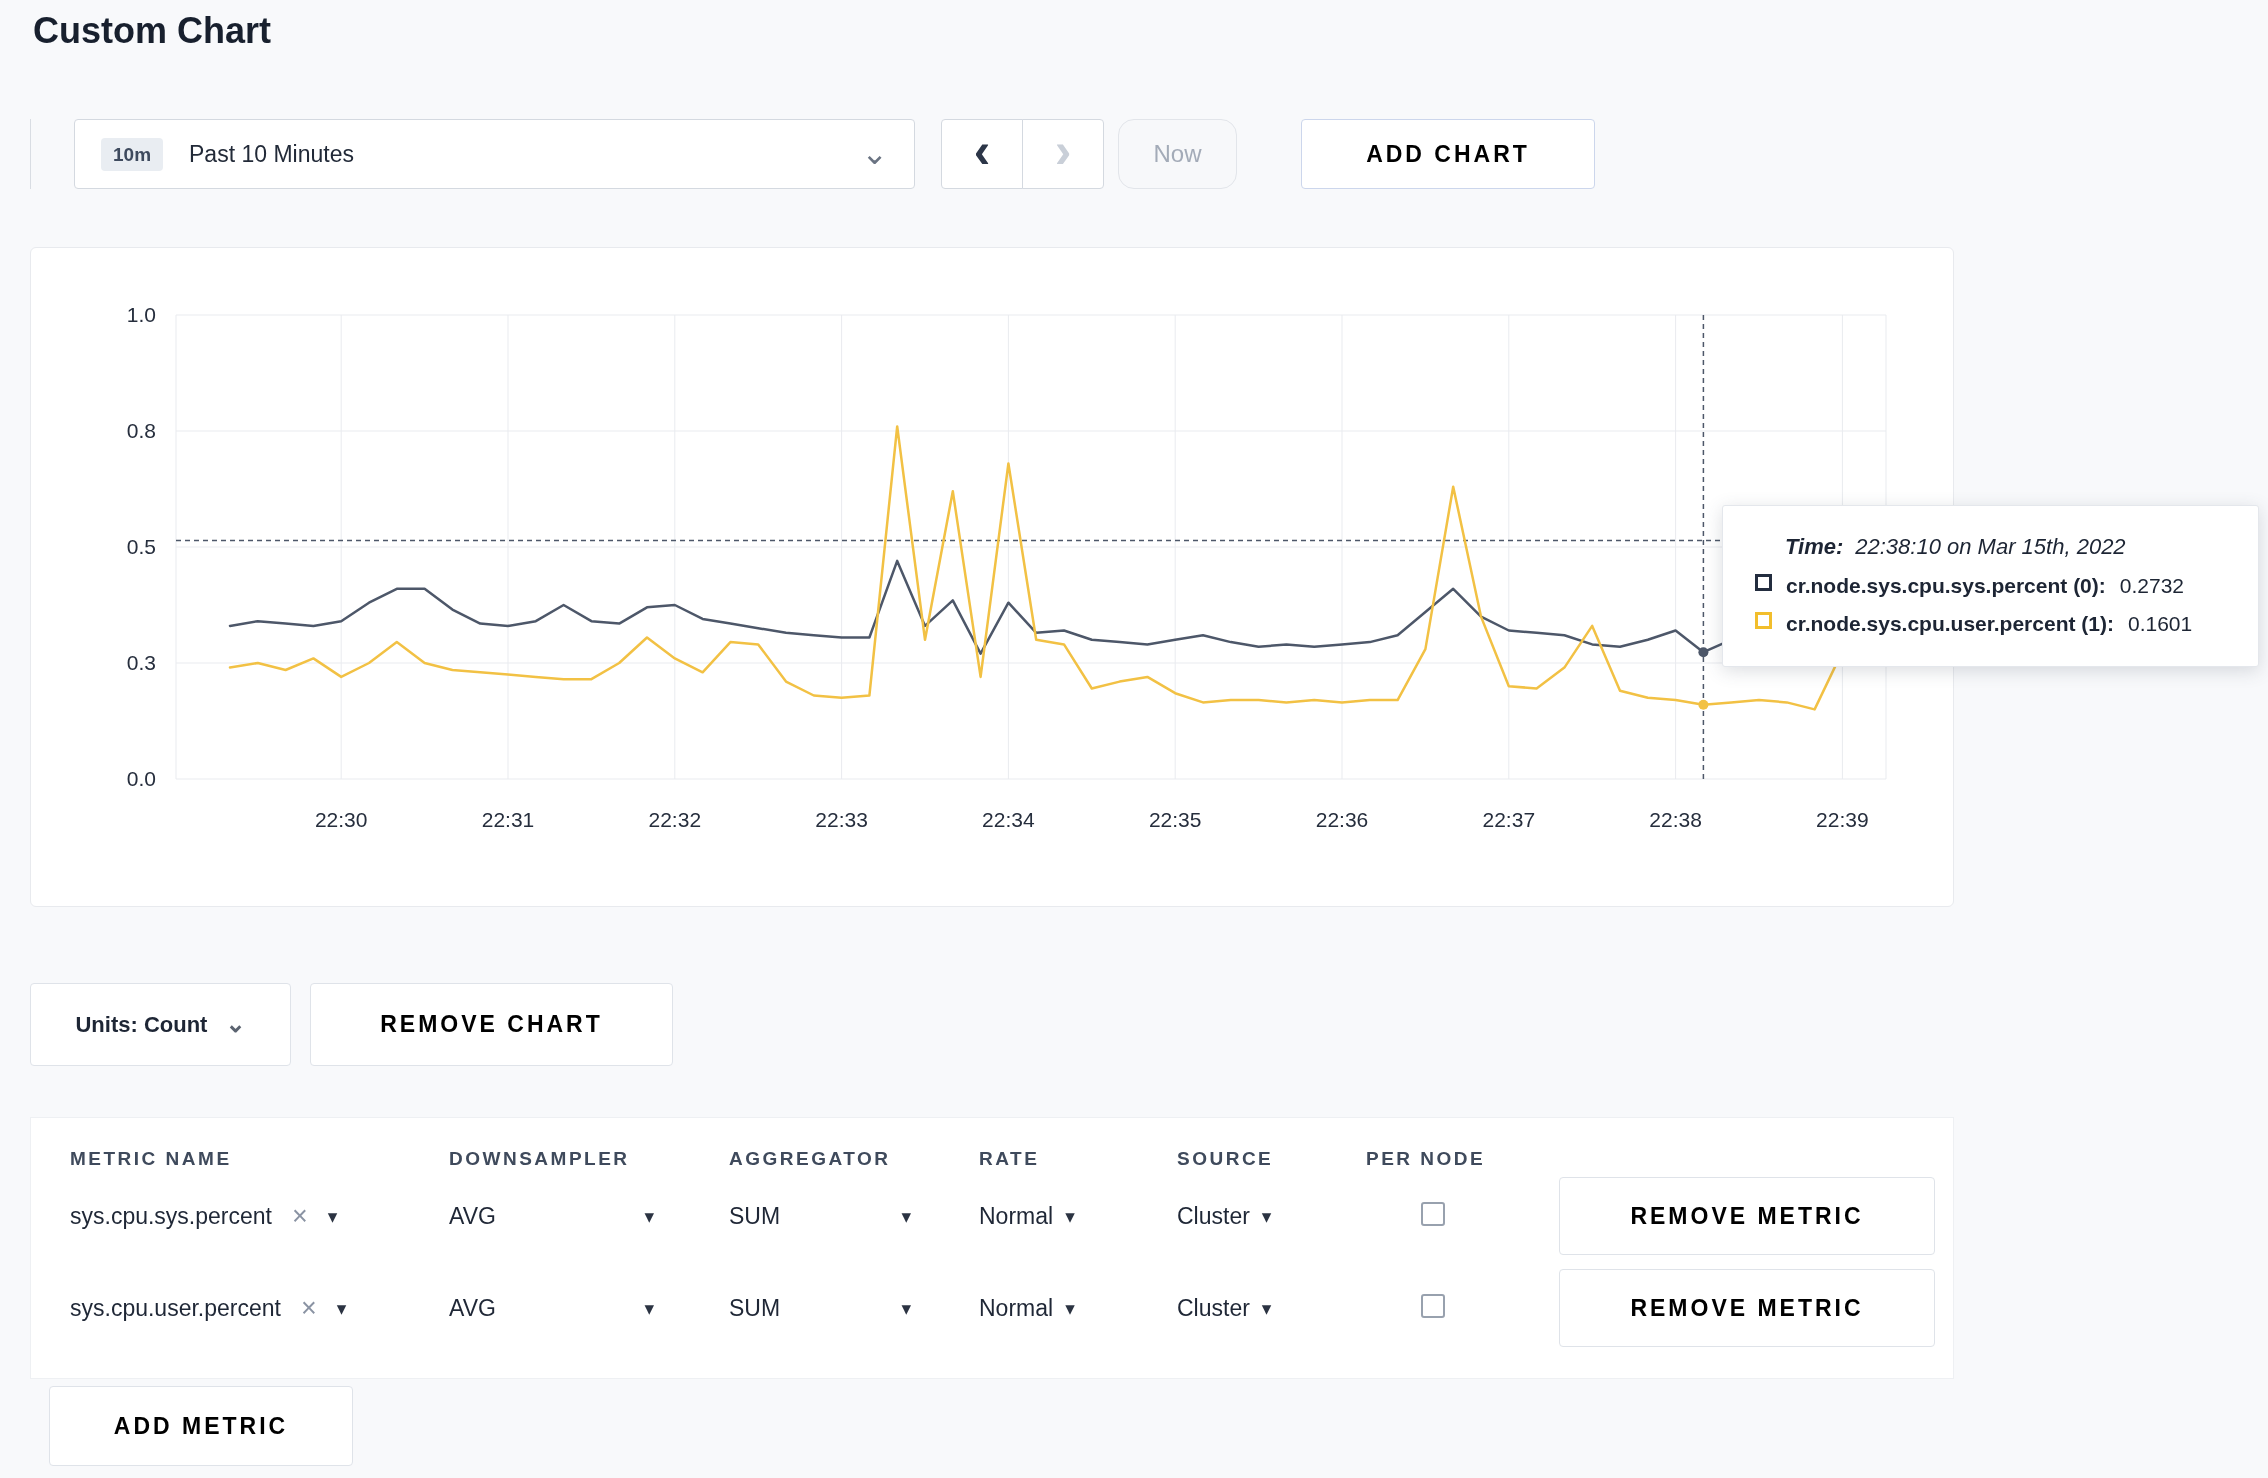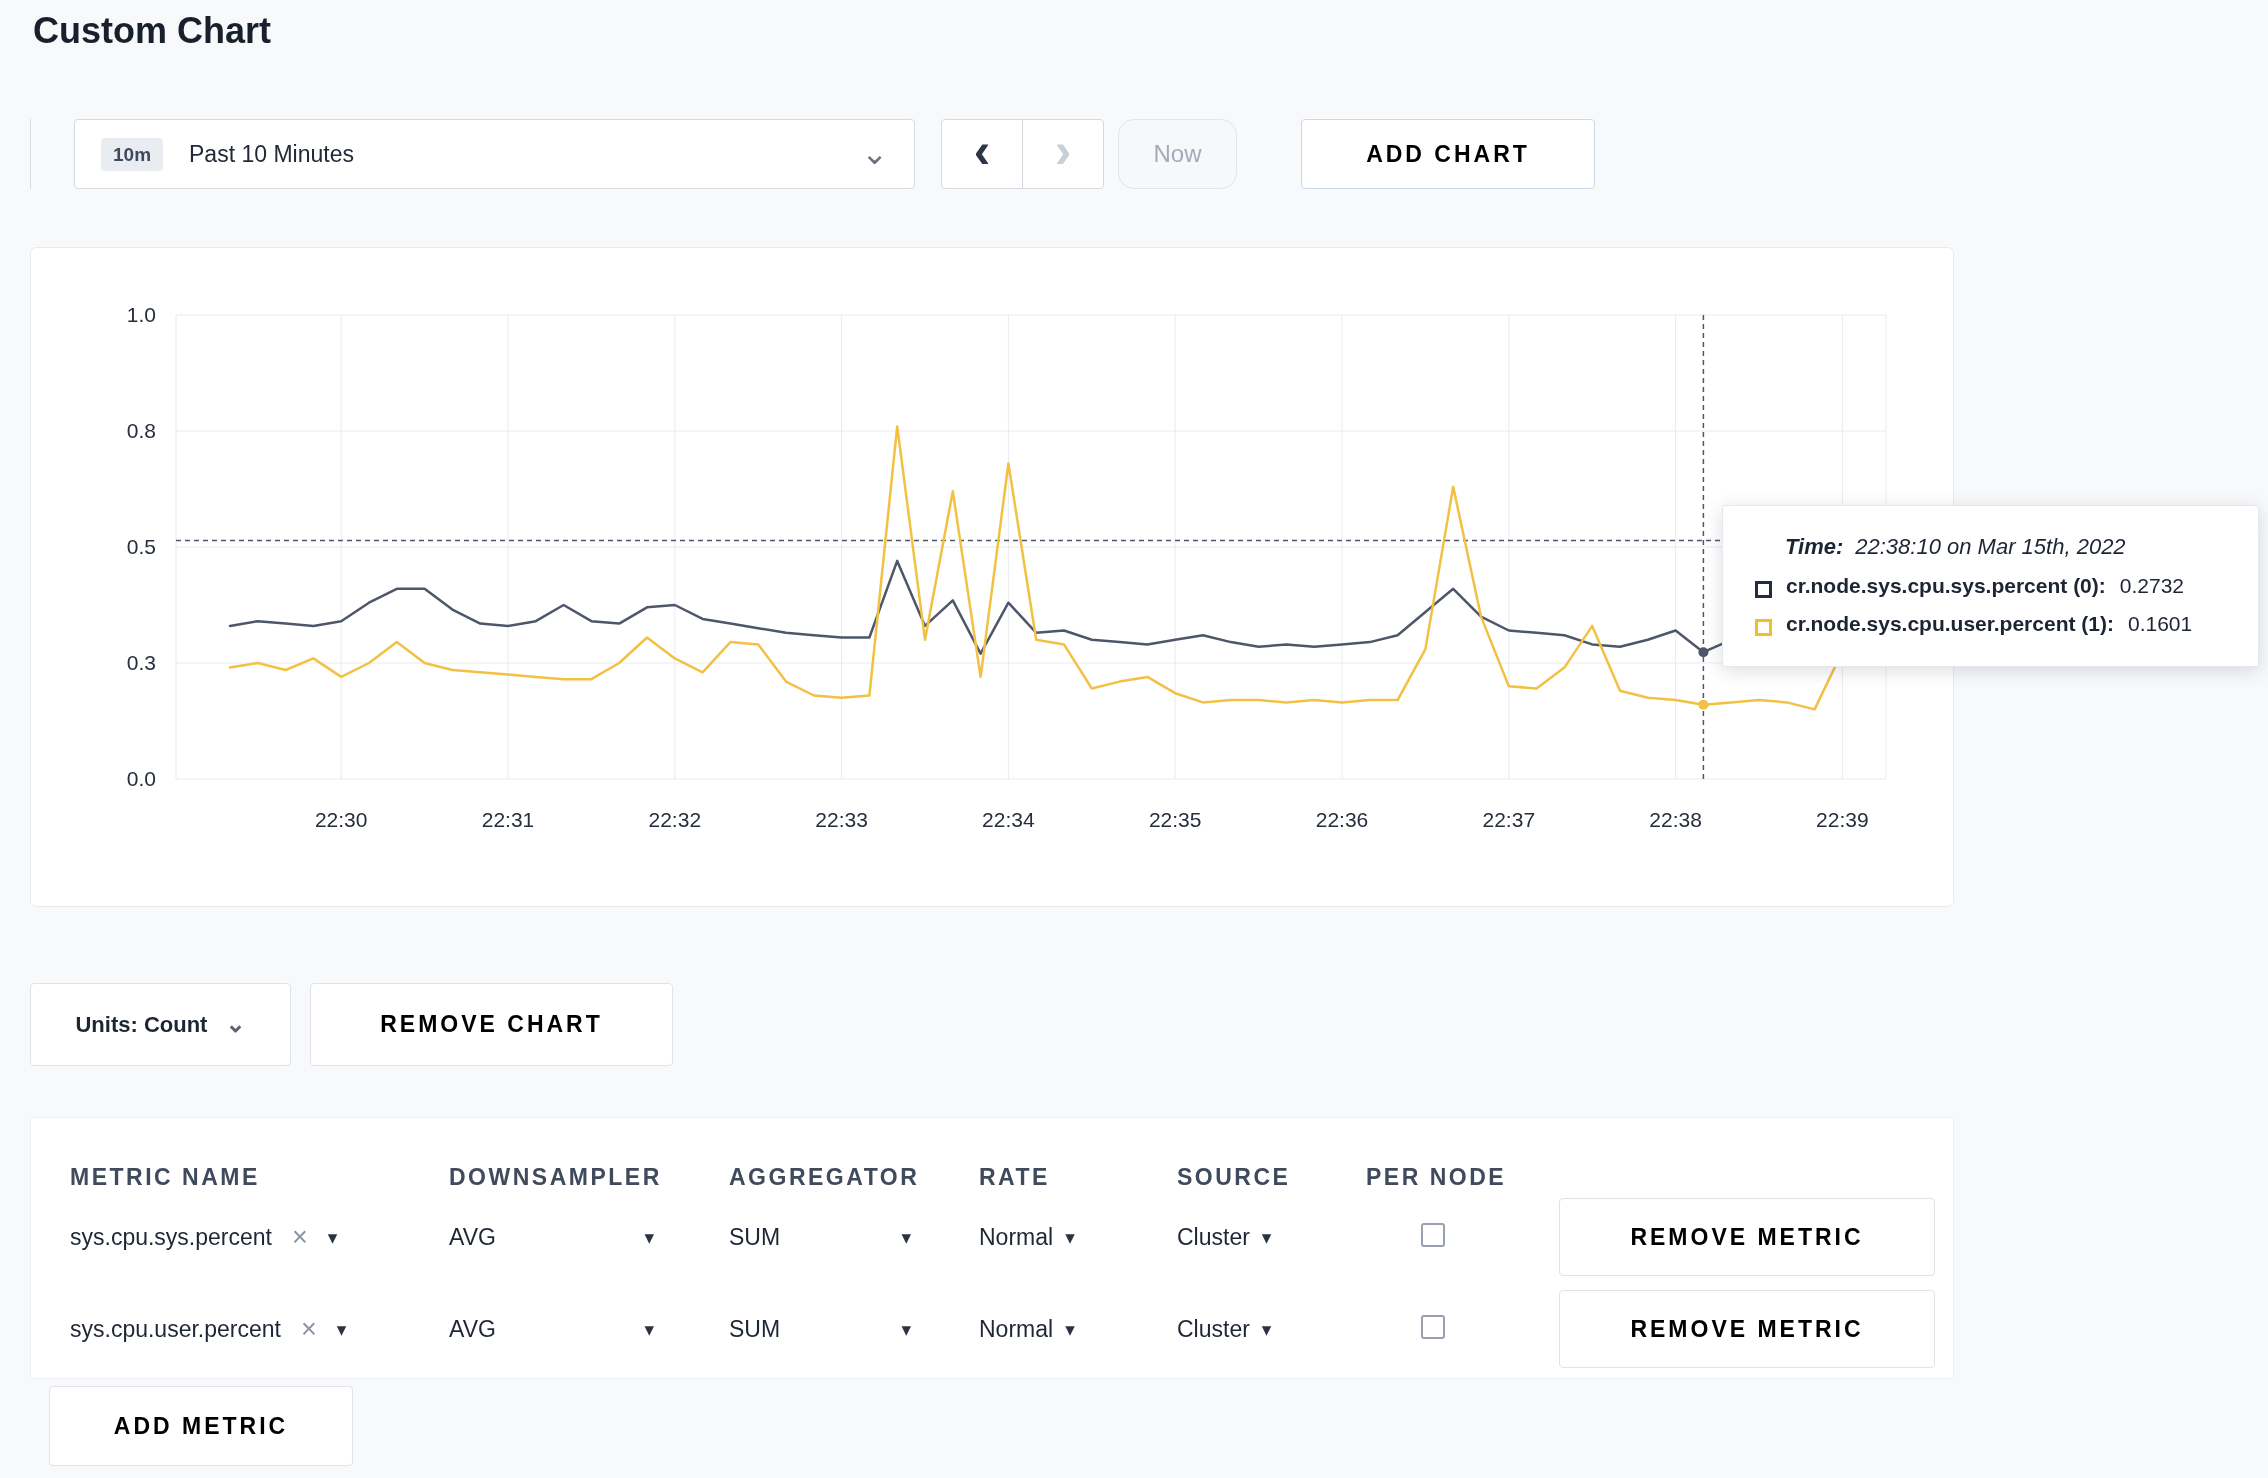--- a/index.html
+++ b/index.html
@@ -66,21 +66,21 @@
 
   
   .tooltip {
     position:absolute; left:1722px; top:505px; width:537px;
     background:#fff; border:1px solid #e4e7ec; border-radius:3px;
     box-shadow:0 4px 18px rgba(60,70,90,0.18);
     padding:28px 28px 30px 32px; z-index:5;
   }
   .tt-time { font-size:22px; color:#1d2534; margin-left:30px; margin-bottom:8px;font-style:italic; }
   .tt-time .tt-label { font-weight:700; margin-right:12px; }
-  .tt-row { display:flex; align-items:flex-end; gap:14px; font-size:21px; margin-top:14px; }
+  .tt-row { display:flex; align-items:flex-start; gap:14px; font-size:21px; margin-top:14px; }
   .swatch { width:17px; height:17px; border:3px solid #222; background:#fff; flex:0 0 auto; }
   .tt-name { font-weight:700; color:#1d2534; }
   .tt-val { color:#1d2534; }
 
   
   .chart-footer { position:absolute; left:30px; top:983px; display:flex; gap:19px; }
   .units-btn {
     width:261px; height:83px; background:#fff; border:1px solid #dfe3e9; border-radius:4px;
     display:flex; align-items:center; justify-content:center; gap:18px;
     font-weight:700; font-size:22px; color:#1e2635; cursor:pointer;
@@ -93,21 +93,21 @@
     position:absolute; left:30px; top:1117px; width:1924px; height:262px;
     background:#fff; border:1px solid #eef0f3;
   }
   .mgrid {
     display:grid;
     grid-template-columns:379px 280px 250px 198px 189px 193px auto;
     padding-left:39px; align-items:center;
   }
   .mhead { padding-top:30px; }
   .mhead span {
-    font-size:23px; font-weight:700; letter-spacing:2.5px; color:#3f4a5c;margin-top:16px;
+    font-size:19px; font-weight:700; letter-spacing:2.5px; color:#3f4a5c;
   }
   .mrow { height:92px; }
   .metric-name-cell { display:flex; align-items:center; gap:20px; font-size:23px; color:#1f2736; cursor:pointer; }
   .x-icon { color:#8a93a3; font-size:27px; line-height:1; cursor:pointer; }
   .caret { font-size:19px; color:#2b3342; line-height:1; }
   .dd { display:flex; align-items:center; font-size:23px; color:#1f2736; cursor:pointer; }
   .dd.wide-205 { width:205px; justify-content:space-between; }
   .dd.wide-182 { width:182px; justify-content:space-between; }
   .dd.tight { gap:12px; }
   .pn-checkbox {

